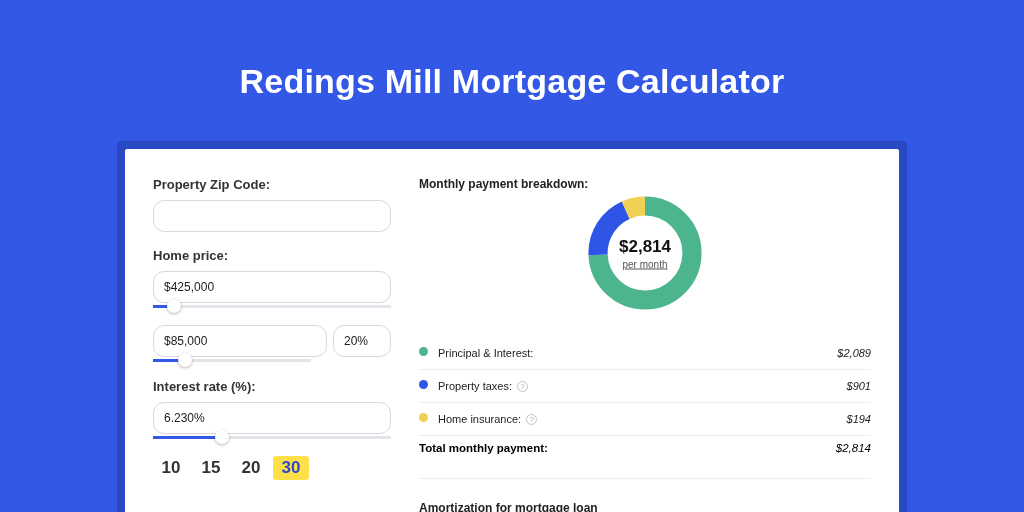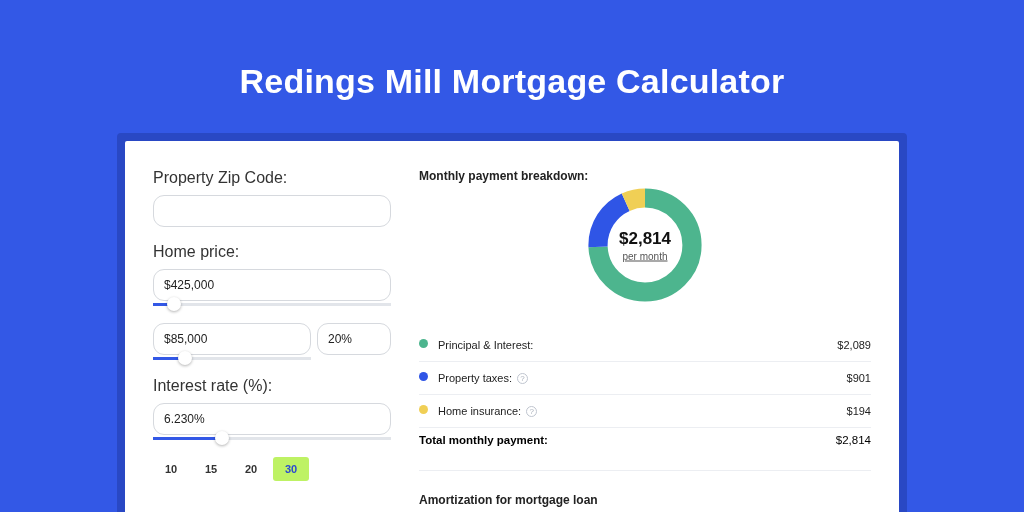--- a/index.html
+++ b/index.html
@@ -10,43 +10,44 @@
     font-family: Arial, Helvetica, sans-serif;
     overflow: hidden;
     position: relative;
   }
   .title {
     text-align: center;
     color: #fff;
     font-weight: 700;
     font-size: 34px;
     padding-top: 62px;
-    padding-bottom: 32px;
+    padding-bottom: 40px;
     letter-spacing: 0.2px;
   }
   .card-wrap {
     width: 790px;
     margin: 0 auto;
     background: #2948c4;
     padding: 8px 8px 0 8px;
     border-radius: 4px;
   }
   .card {
     background: #fff;
     border-radius: 2px;
     padding: 28px 28px 28px 28px;
     display: flex;
     gap: 28px;
   }
   .left-col { width: 238px; flex-shrink: 0; }
   .right-col { flex: 1; }
   .field-label {
-    font-size: 16px;
+    font-size: 13px;
     color: #333;
     margin-bottom: 8px;
+    font-weight: bold;
   }
   .text-input {
     width: 100%;
     height: 32px;
     border: 1px solid #d6d9de;
     border-radius: 11px;
     padding: 0 10px;
     font-size: 12px;
     color: #222;
     background: #fff;
@@ -70,35 +71,35 @@
   .slider-thumb {
     position: absolute;
     width: 14px; height: 14px;
     background: #fff;
     border-radius: 50%;
     top: -6px;
     box-shadow: 0 1px 3px rgba(0,0,0,0.3);
     transform: translateX(-50%);
   }
   .dp-row { display: flex; gap: 6px; }
-  .dp-row .text-input.small { width: 74px; }
+  .dp-row .text-input.small { width: 58px; }
   .period-row { display: flex; gap: 4px; margin-top: 2px;}
   .period-btn {
     width: 36px;
     height: 24px;
     border: none;
     background: transparent;
     color: #333;
-    font-size: 11px;
+    font-size: 17px;
     font-weight: 600;
     border-radius: 3px;
     cursor: pointer;
   }
   .period-btn.active {
-    background: #bef264;
+    background: #fde047;
     color: #2b49d0;
   }
 
   .breakdown-title {
     font-size: 12px;
     font-weight: 700;
     color: #222;
   }
   .donut-wrap {
     display: flex;
@@ -127,21 +128,21 @@
     font-size: 11px;
     color: #222;
   }
   .legend-row:last-of-type { border-bottom: none; }
   .legend-dot {
     width: 9px; height: 9px; border-radius: 50%;
     margin-right: 10px;
     flex-shrink: 0;
   }
   .legend-label { flex: 1; display: flex; align-items: center; gap: 5px;}
-  .legend-val { font-weight: 400; }
+  .legend-val { font-weight: 400; font-style: italic; }
   .info-icon {
     width: 11px; height: 11px;
     border: 1px solid #bfc5cf;
     border-radius: 50%;
     display: inline-flex;
     align-items: center;
     justify-content: center;
     font-size: 8px;
     color: #aab0bb;
   }

